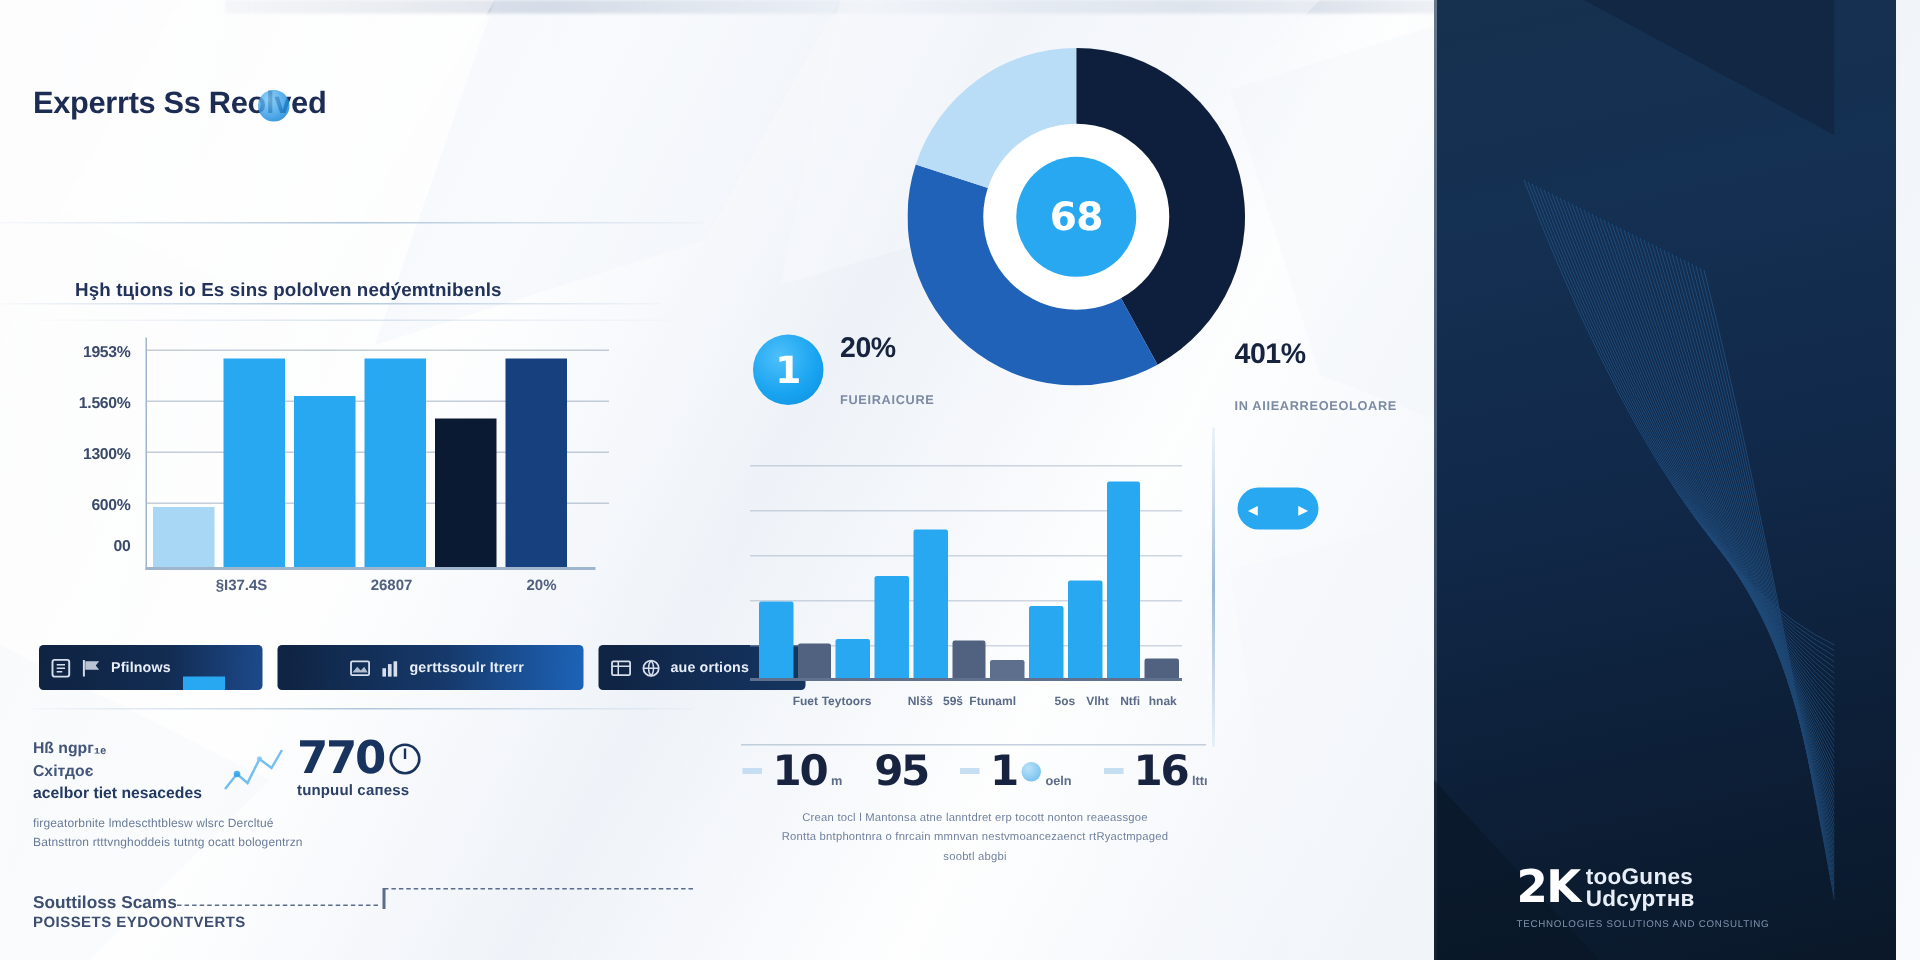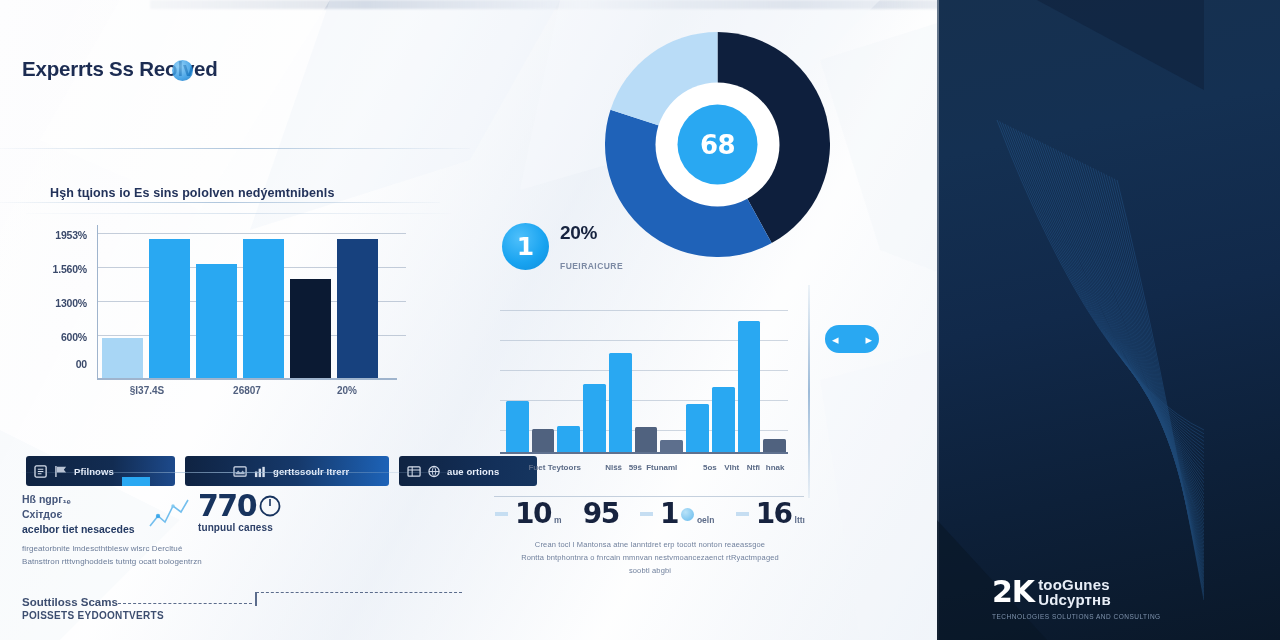--- a/index.html
+++ b/index.html
@@ -37,27 +37,26 @@
     position: absolute;
     top: 0; left: 150px;
     width: 860px; height: 9px;
     background: linear-gradient(90deg, rgba(190,200,215,.25), rgba(150,165,190,.55), rgba(205,214,228,.2), rgba(160,175,198,.5), rgba(220,228,240,.15));
     filter: blur(1px);
   }
 
   
   .right-panel {
     position: absolute;
-    top: 0; right: 0;
+    top: 0; right: 16px;
     width: 308px; height: 640px;
     background: linear-gradient(160deg, #122441 0%, #0f2murky 0%, #13294a 28%, #102banana 0%, #0e2murk 0%, #102b4c 55%, #0b1d36 100%);
     background: linear-gradient(165deg, #15294a 0%, #123câ 0%, #14294a 30%, #102murky 0%, #0f2342 62%, #0a1628 100%);
     background: linear-gradient(168deg, #16304f 0%, #143052 22%, #11294a 48%, #0d2039 74%, #0a1829 100%);
     overflow: hidden;
-    padding-left: 35px;
   }
   .right-panel .edge-line {
     position: absolute;
     left: 0; top: 0;
     width: 2px; height: 100%;
     background: linear-gradient(180deg, rgba(255,255,255,.35), rgba(255,255,255,.08));
   }
   .right-panel .fan {
     position: absolute;
     pointer-events: none;
@@ -187,41 +186,40 @@
   }
   .c1-bars .bar { flex: 1 1 0; }
   .c1-baseline {
     position: absolute;
     left: 62px; width: 300px; bottom: 20px;
     height: 2px;
     background: #9fb4cd;
   }
   .c1-xlabels {
     position: absolute;
-    left: 62px; top: 160px;
+    left: 76px; top: 160px;
     width: 300px;
     display: flex;
   }
   .c1-xlabels span {
     flex: 1;
     text-align: center;
     font-size: 10px;
     color: #51607f;
     font-weight: 600;
     filter: blur(.35px);
   }
 
   
   .btn-row {
     position: absolute;
     left: 26px; top: 430px;
     width: 432px;
     display: flex;
     gap: 10px;
-    margin-top: 26px;
   }
   .dark-btn {
     position: relative;
     height: 30px;
     border-radius: 3px;
     display: flex;
     align-items: center;
     gap: 5px;
     padding: 0 8px;
     overflow: hidden;
@@ -551,20 +549,24 @@
     </div>
 
     <div class="legend-left">
       <div class="legend-badge">1</div>
       <div>
         <div class="legend-pct">20%</div>
         <div class="legend-sub">FUEIRAICURE</div>
       </div>
     </div>
 
+    <div class="legend-right">
+      <div class="legend-pct">401%</div>
+      <div class="legend-sub">IN AIIEARREOEOLOARE</div>
+    </div>
 
     <div class="chart2">
       <div class="c2-grid" style="top:8px"></div>
       <div class="c2-grid" style="top:38px"></div>
       <div class="c2-grid" style="top:68px"></div>
       <div class="c2-grid" style="top:98px"></div>
       <div class="c2-grid" style="top:128px"></div>
       <div class="c2-plot" id="c2bars">
           <div class="bar" style="height: 53.2px; background: linear-gradient(rgb(41, 168, 242), rgb(41, 168, 242));"></div>
           <div class="bar" style="height: 25.2px; background: linear-gradient(rgb(80, 98, 127), rgb(80, 98, 127));"></div>

